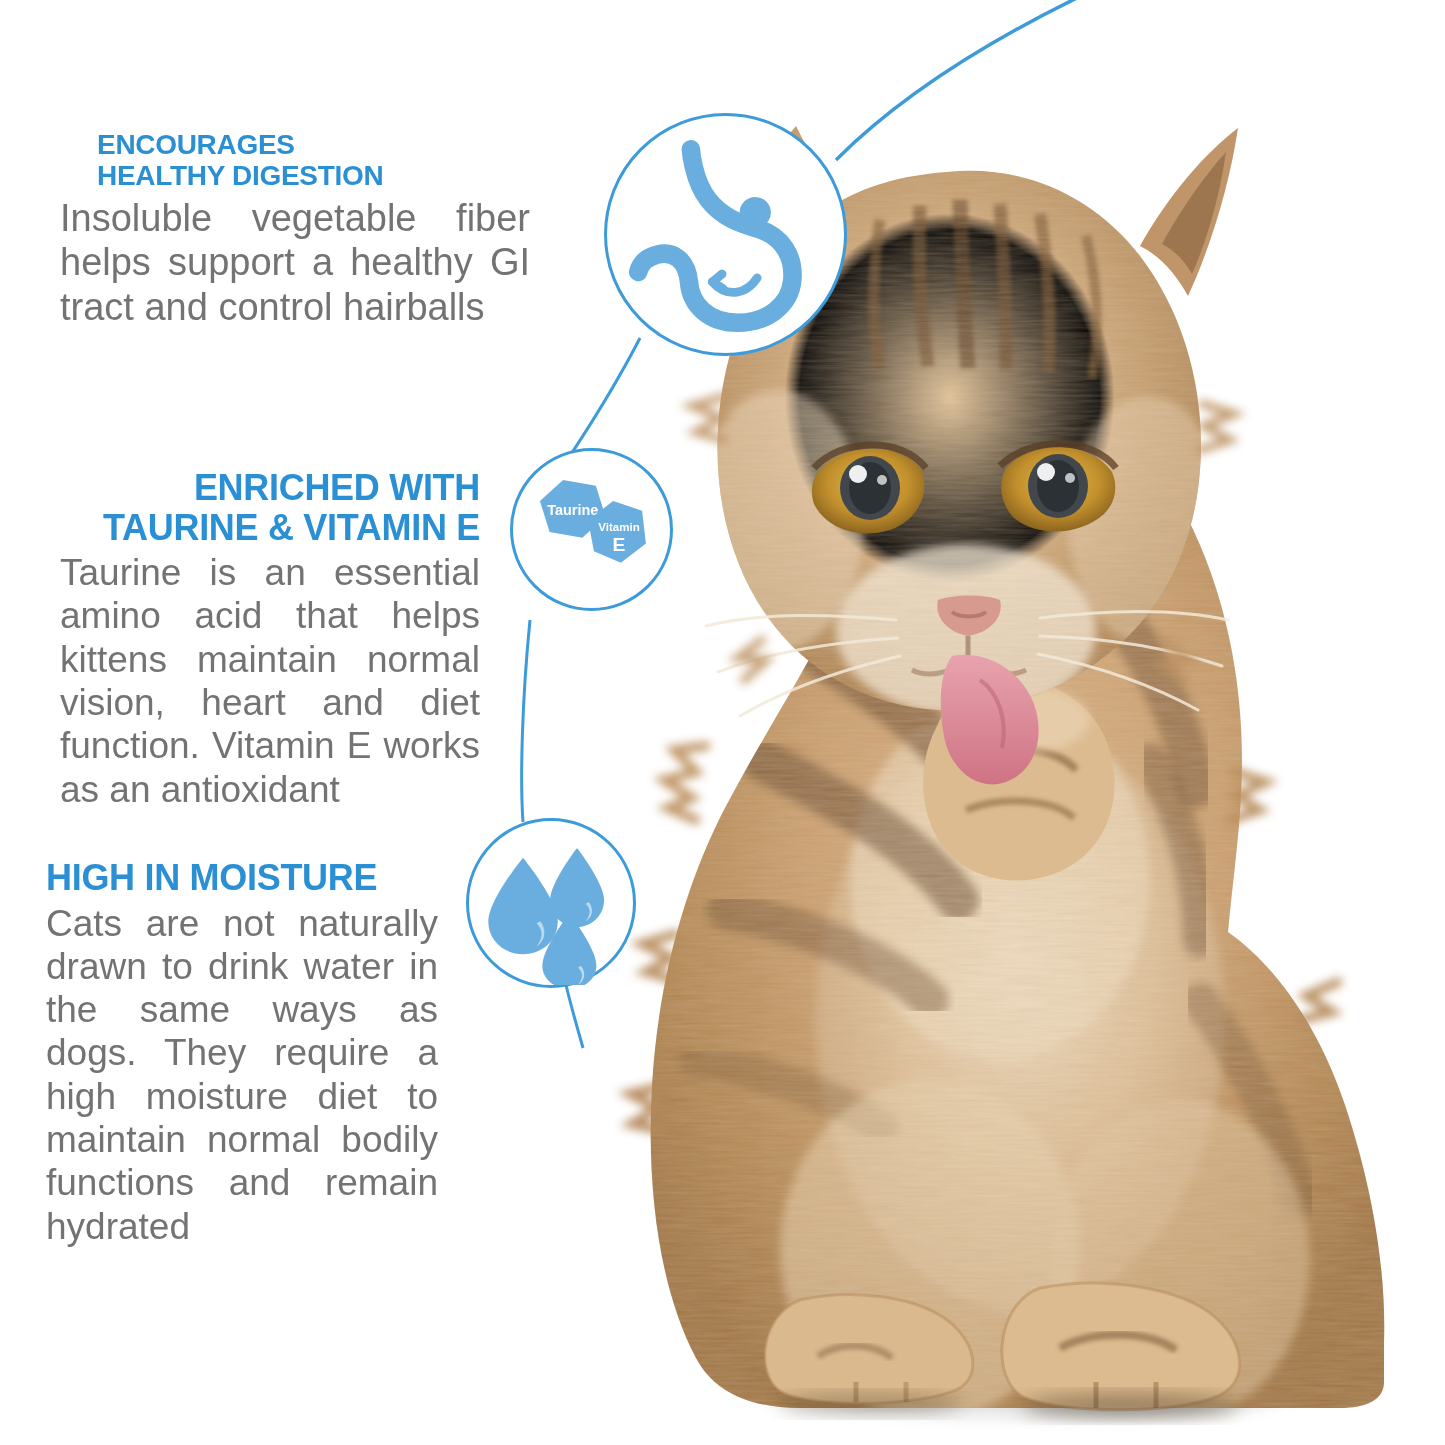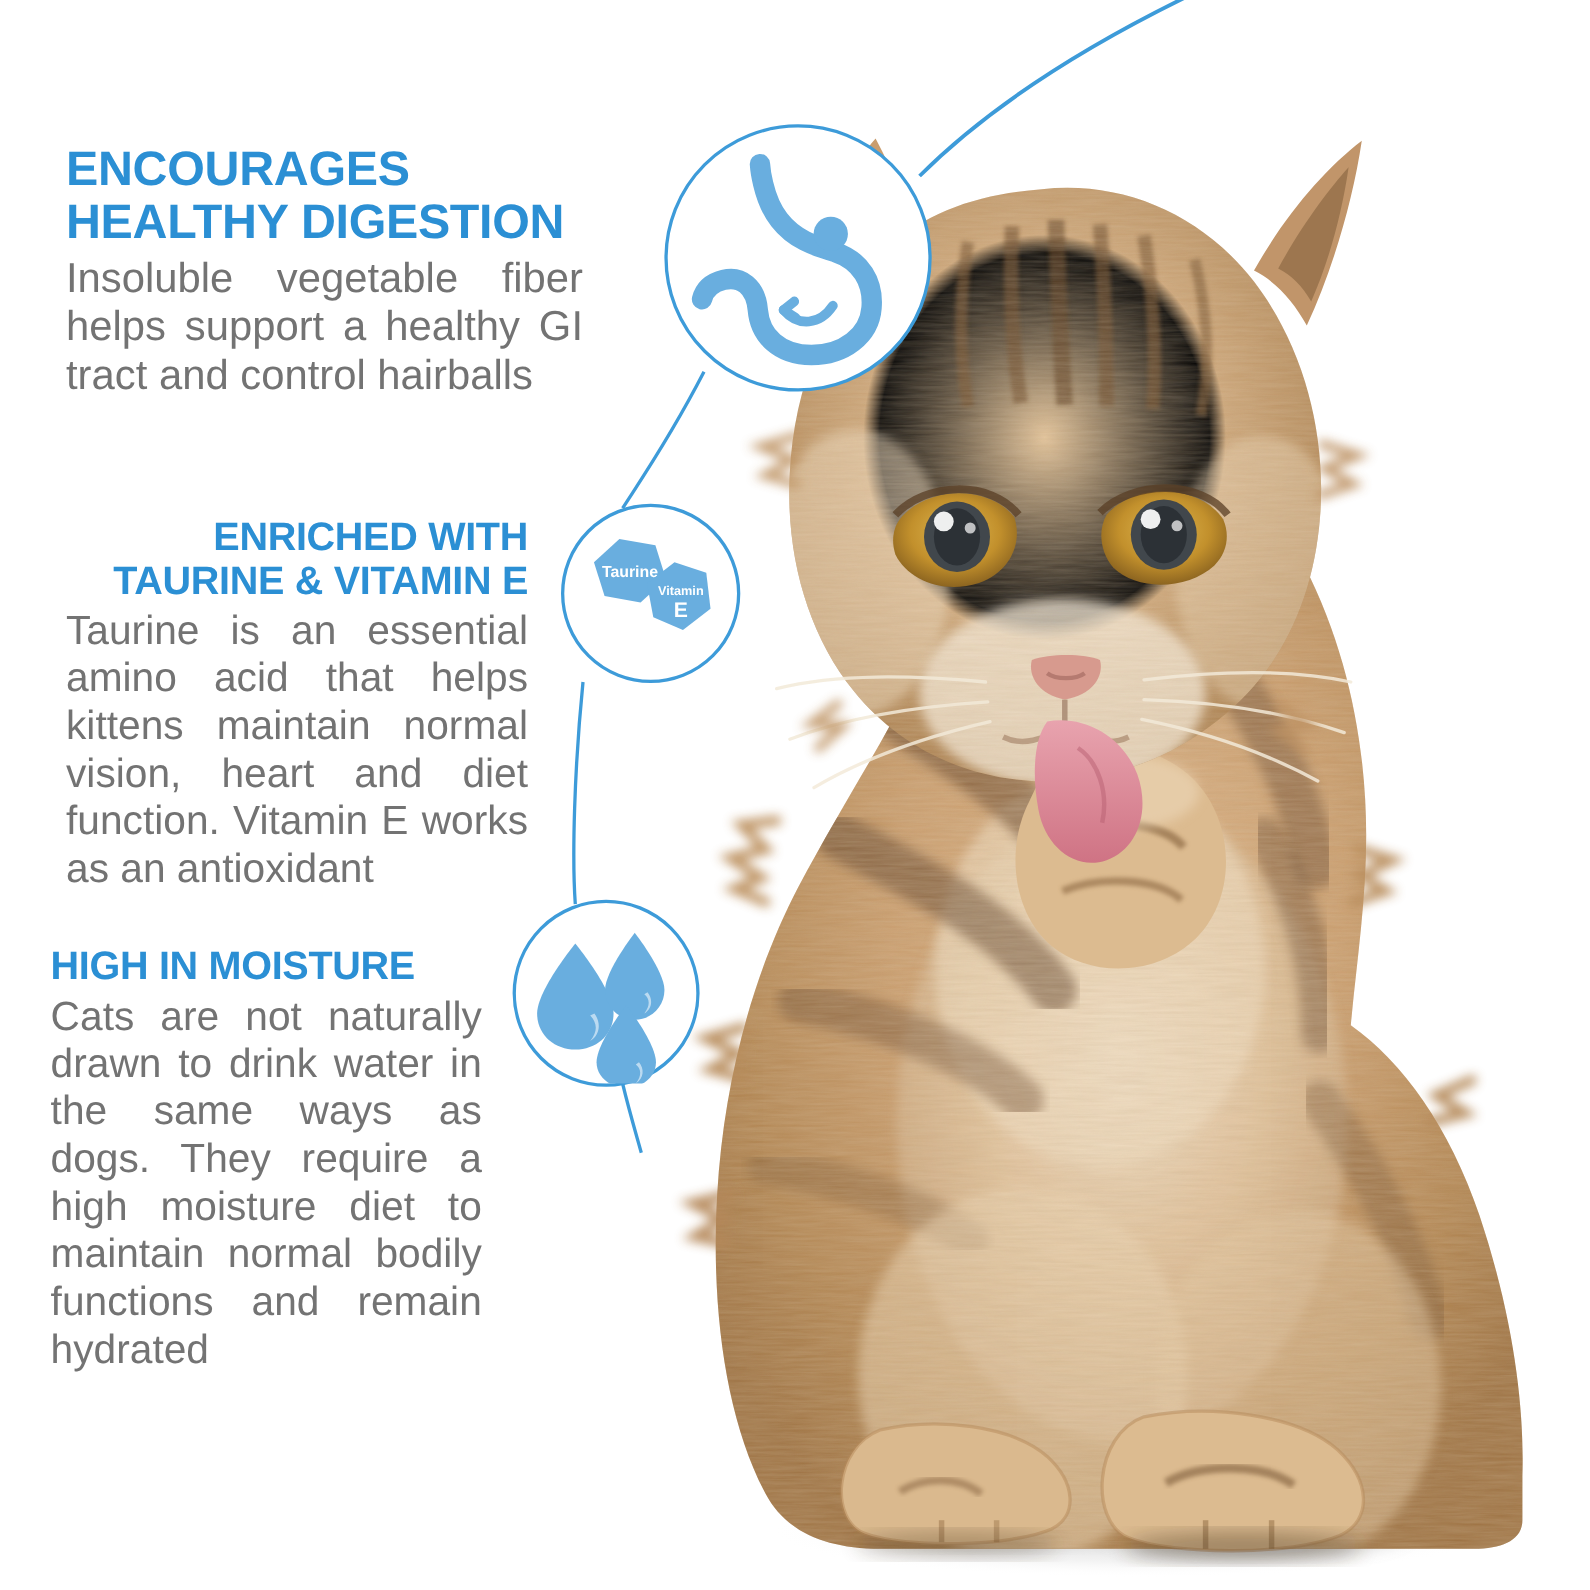--- a/index.html
+++ b/index.html
@@ -45,21 +45,21 @@
     margin: 0;
     text-align: justify;
     text-justify: inter-word;
   }
 
   #feature-digestion {
     left: 60px;
     top: 130px;
     width: 470px;
   }
-  #feature-digestion .feature-heading { font-size: 44px; }
+  #feature-digestion .feature-heading { font-size: 28px; margin-left: 37px; }
   #feature-digestion .feature-body { font-size: 38px; }
 
   #feature-taurine {
     left: 60px;
     top: 468px;
     width: 420px;
   }
   #feature-taurine .feature-heading { font-size: 36px; text-align: right; }
   #feature-taurine .feature-body { font-size: 37px; }
 
@@ -83,21 +83,21 @@
   .icon-badge svg { display: block; }
 
   #icon-digestion {
     left: 604px;
     top: 113px;
     width: 243px;
     height: 243px;
   }
   #icon-taurine {
     left: 510px;
-    top: 458px;
+    top: 448px;
     width: 163px;
     height: 163px;
     border-width: 3px;
   }
   #icon-moisture {
     left: 466px;
     top: 818px;
     width: 170px;
     height: 170px;
   }

